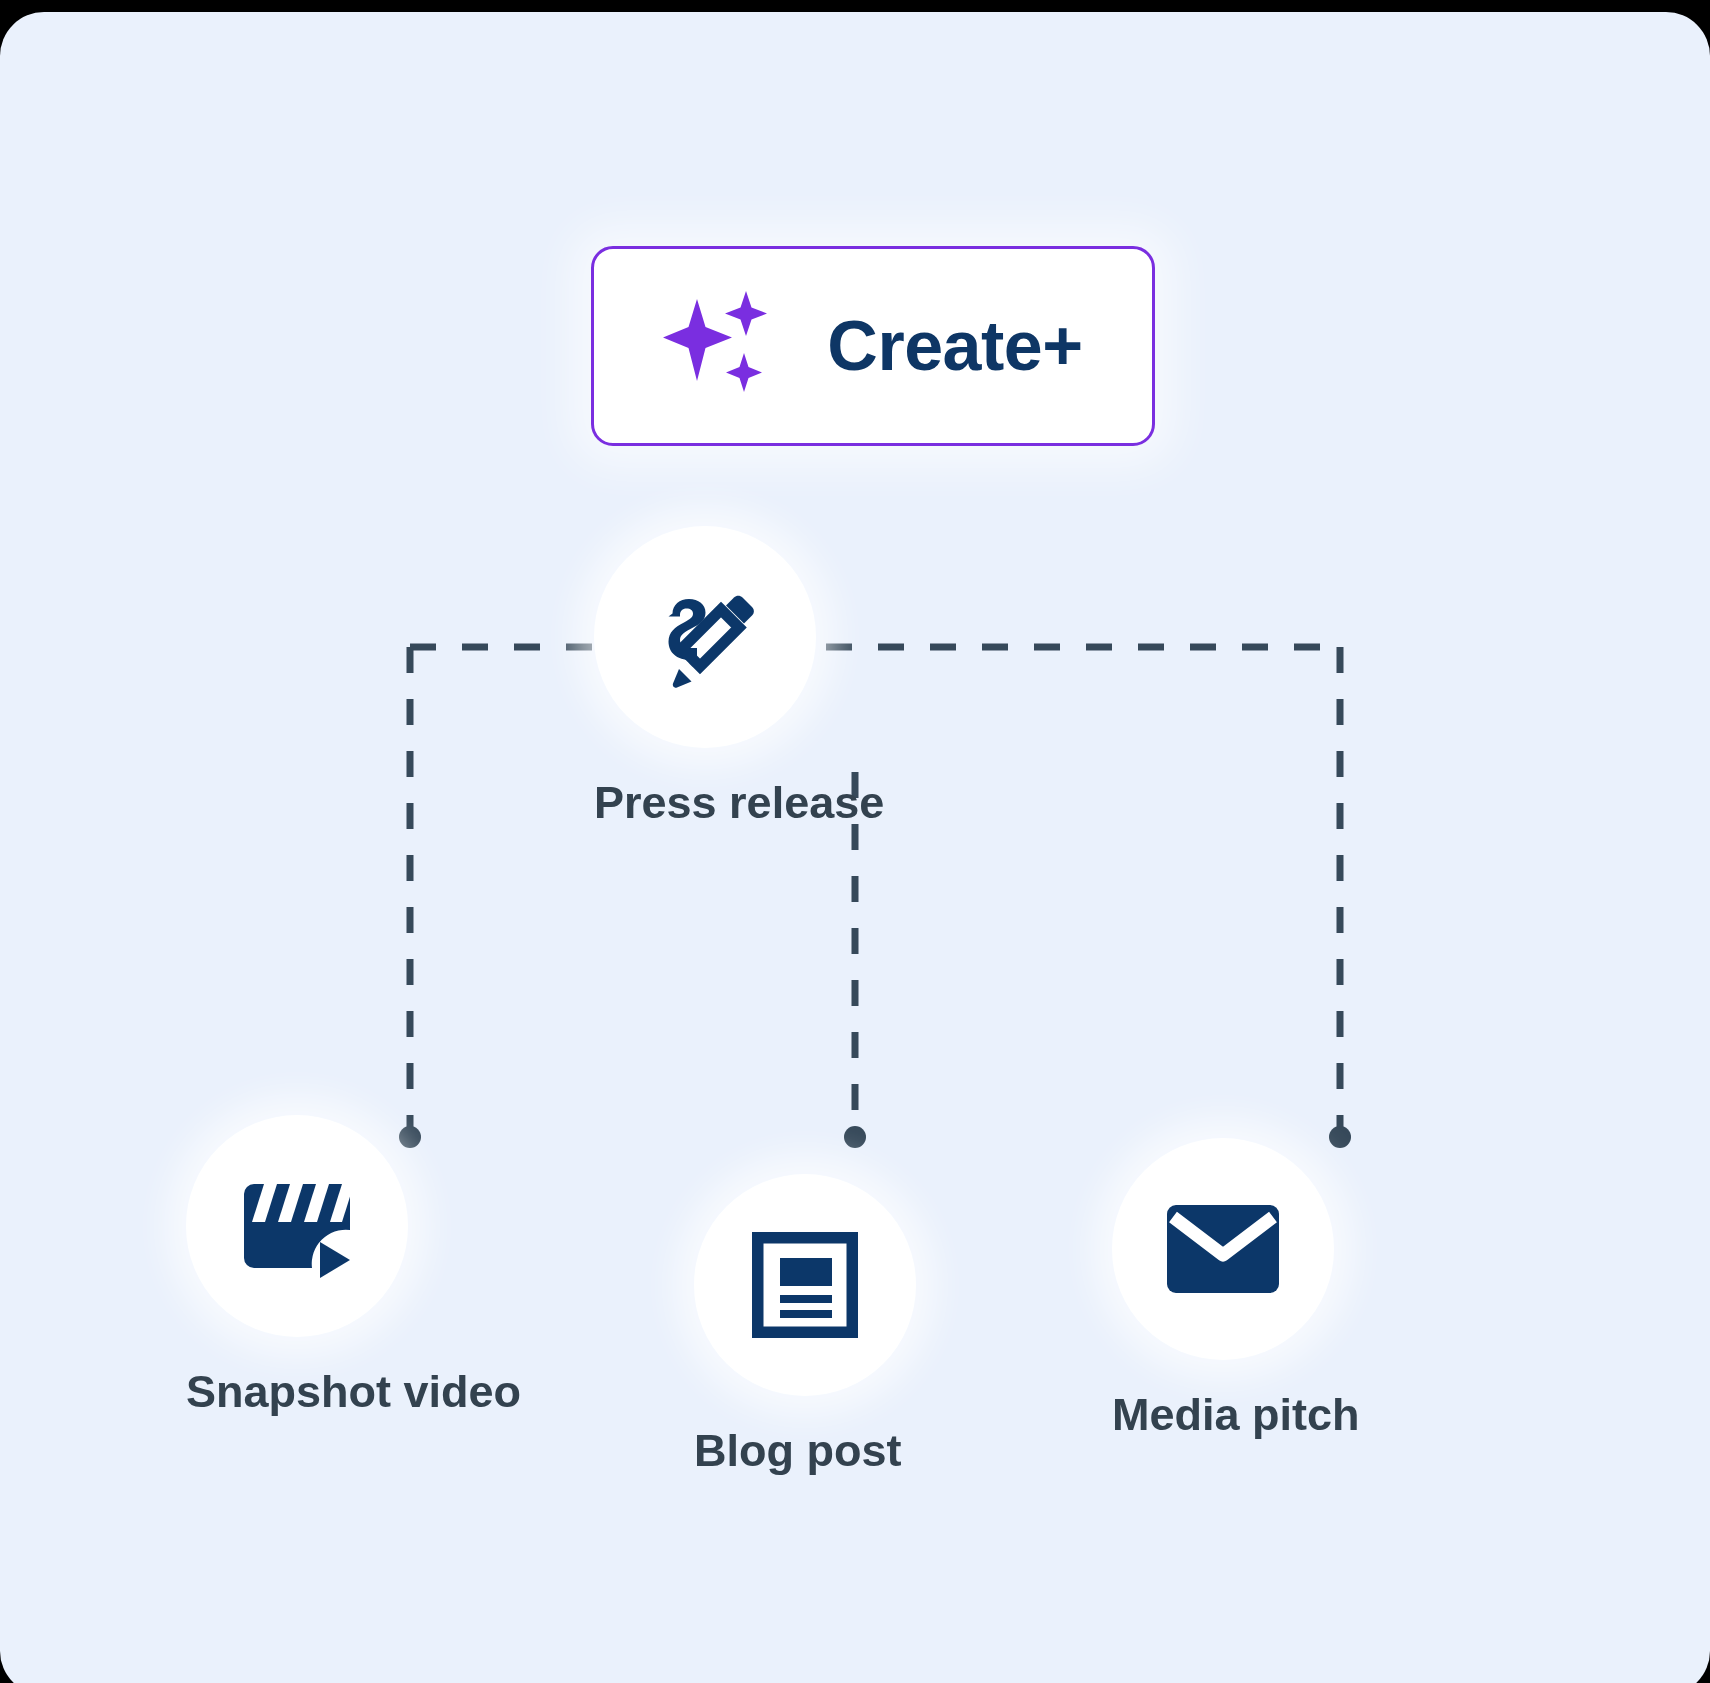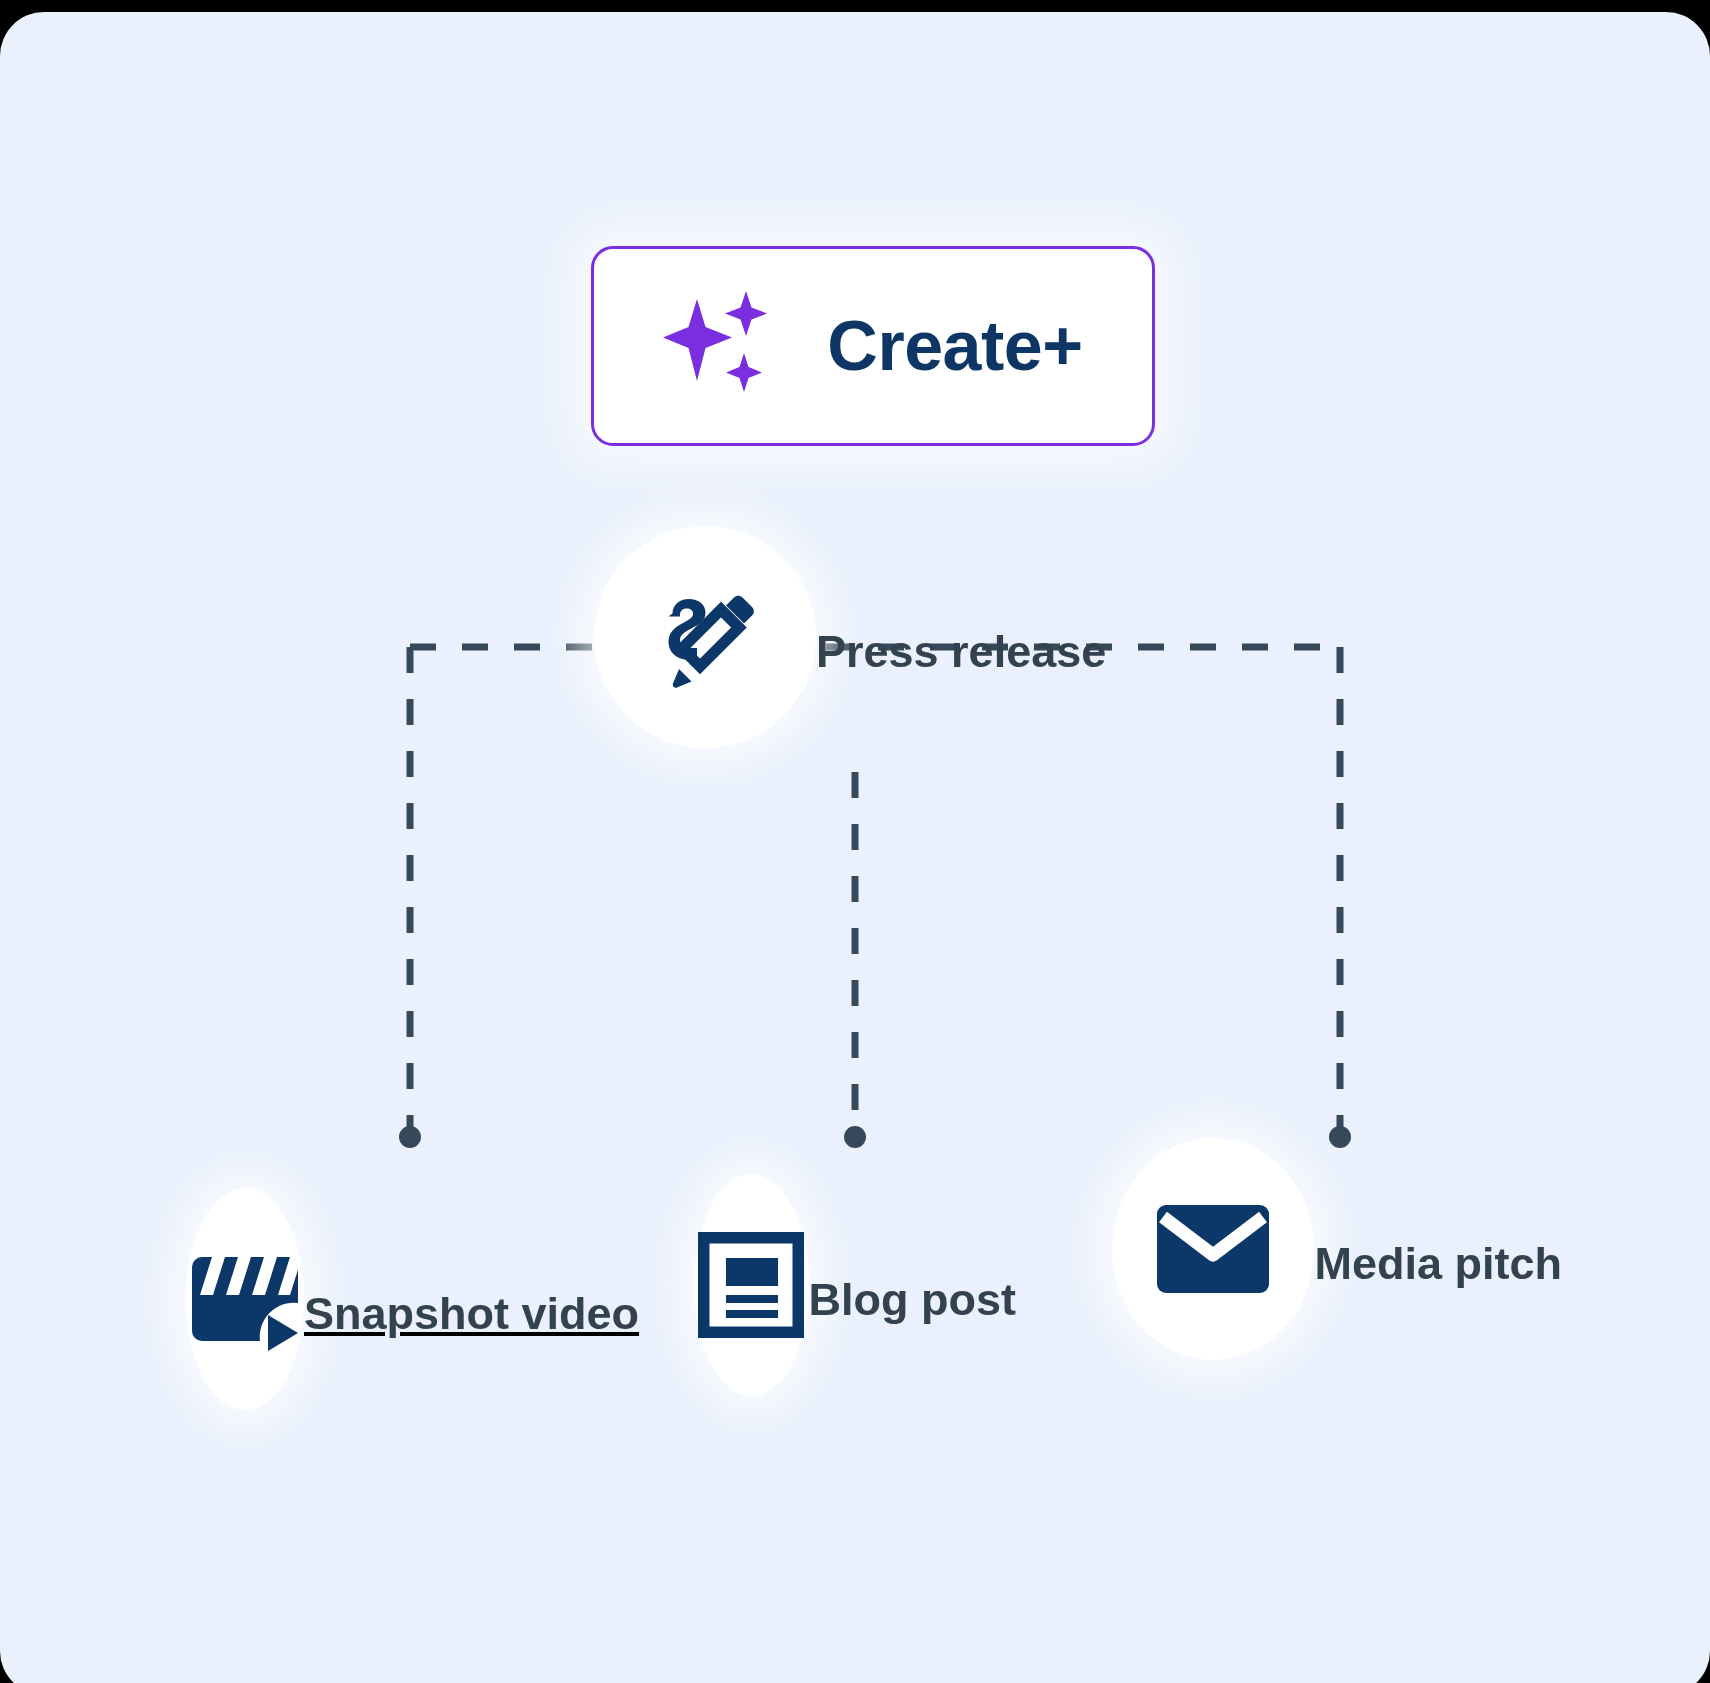--- a/index.html
+++ b/index.html
@@ -63,22 +63,21 @@
     top: 0;
     width: 1710px;
     height: 1683px;
     pointer-events: none;
   }
 
   
   .node {
     position: absolute;
     display: flex;
-    flex-direction: row;
-    align-items: center;
+    flex-direction: column;
   }
   .node-disc {
     border-radius: 50%;
     background: #ffffff;
     display: flex;
     align-items: center;
     justify-content: center;
     box-shadow: 0 0 34px 20px rgba(255,255,255,0.62);
   }
   .disc-lg { width: 222px; height: 222px; }
@@ -87,21 +86,21 @@
   .node-label {
     margin-top: 30px;
     font-size: 45px;
     font-weight: bold;
     color: #33424f;
     white-space: nowrap;
     line-height: 1.1;
   }
 
   .node-press  { left: 594px;  top: 514px;  width: 522px; }
-  .node-video  { left: 186px;  top: 1176px; width: 450px; text-decoration: underline; }
+  .node-video  { left: 186px;  top: 1103px; width: 450px; }
   .node-blog   { left: 694px;  top: 1162px; width: 322px; }
   .node-pitch  { left: 1112px; top: 1126px; width: 450px; }
 
   .icon-navy { display: block; }
 </style>
 </head>
 <body>
 
 <div id="canvas">
 

